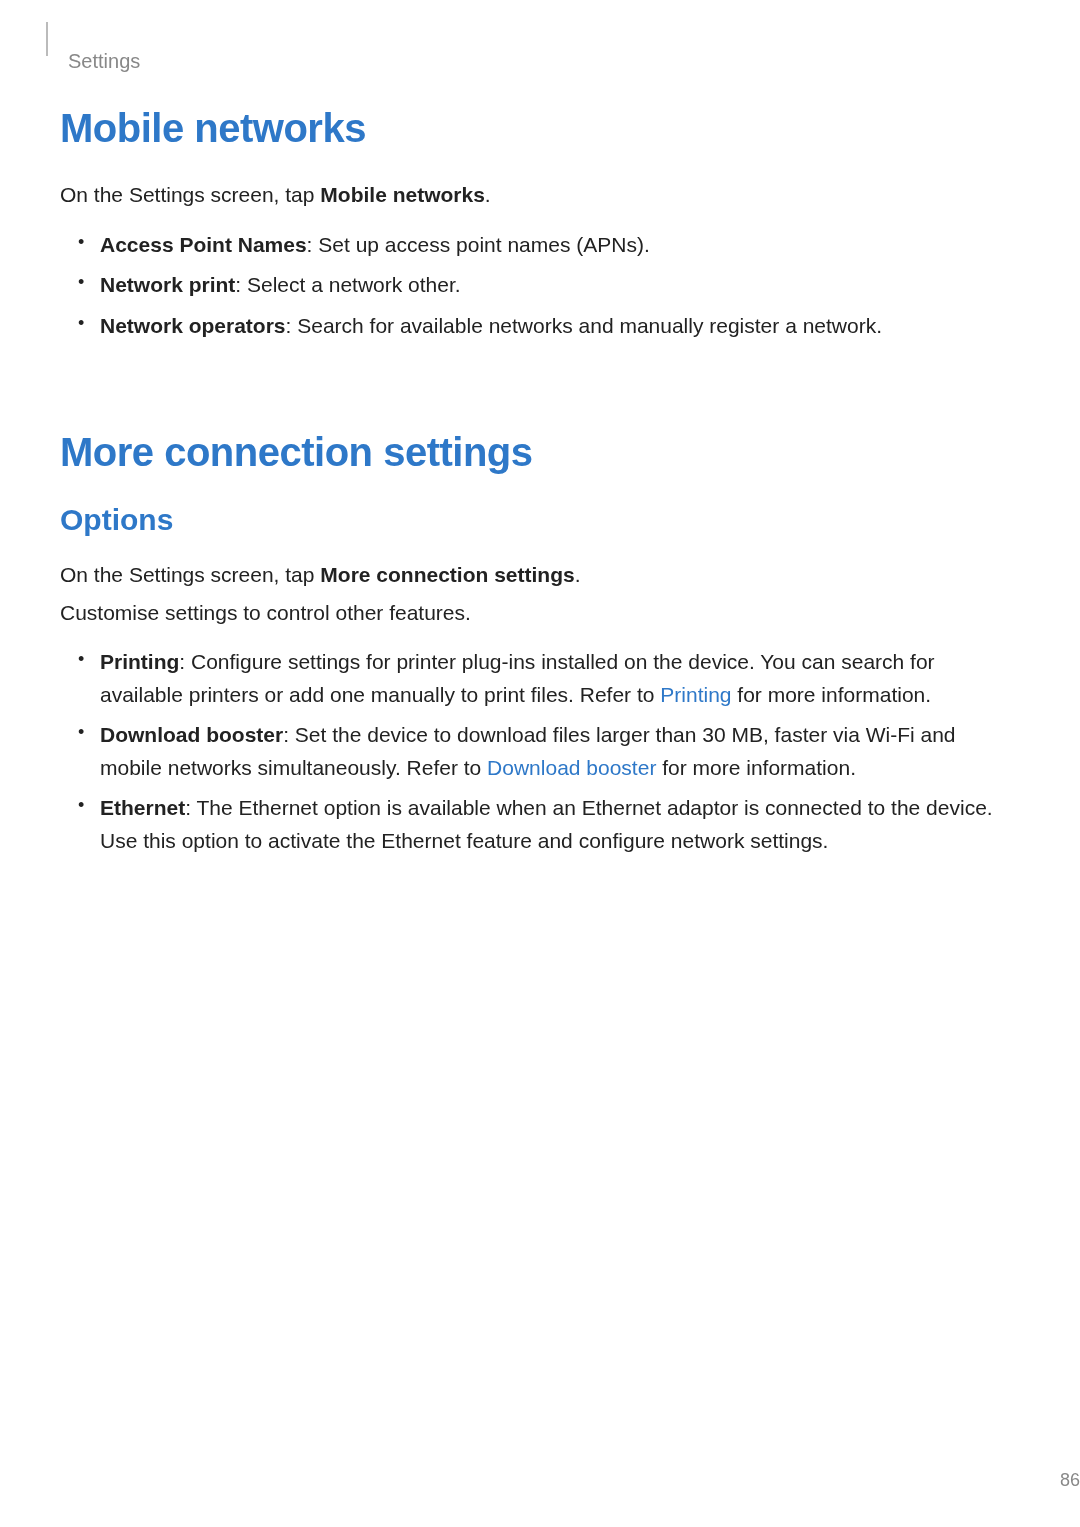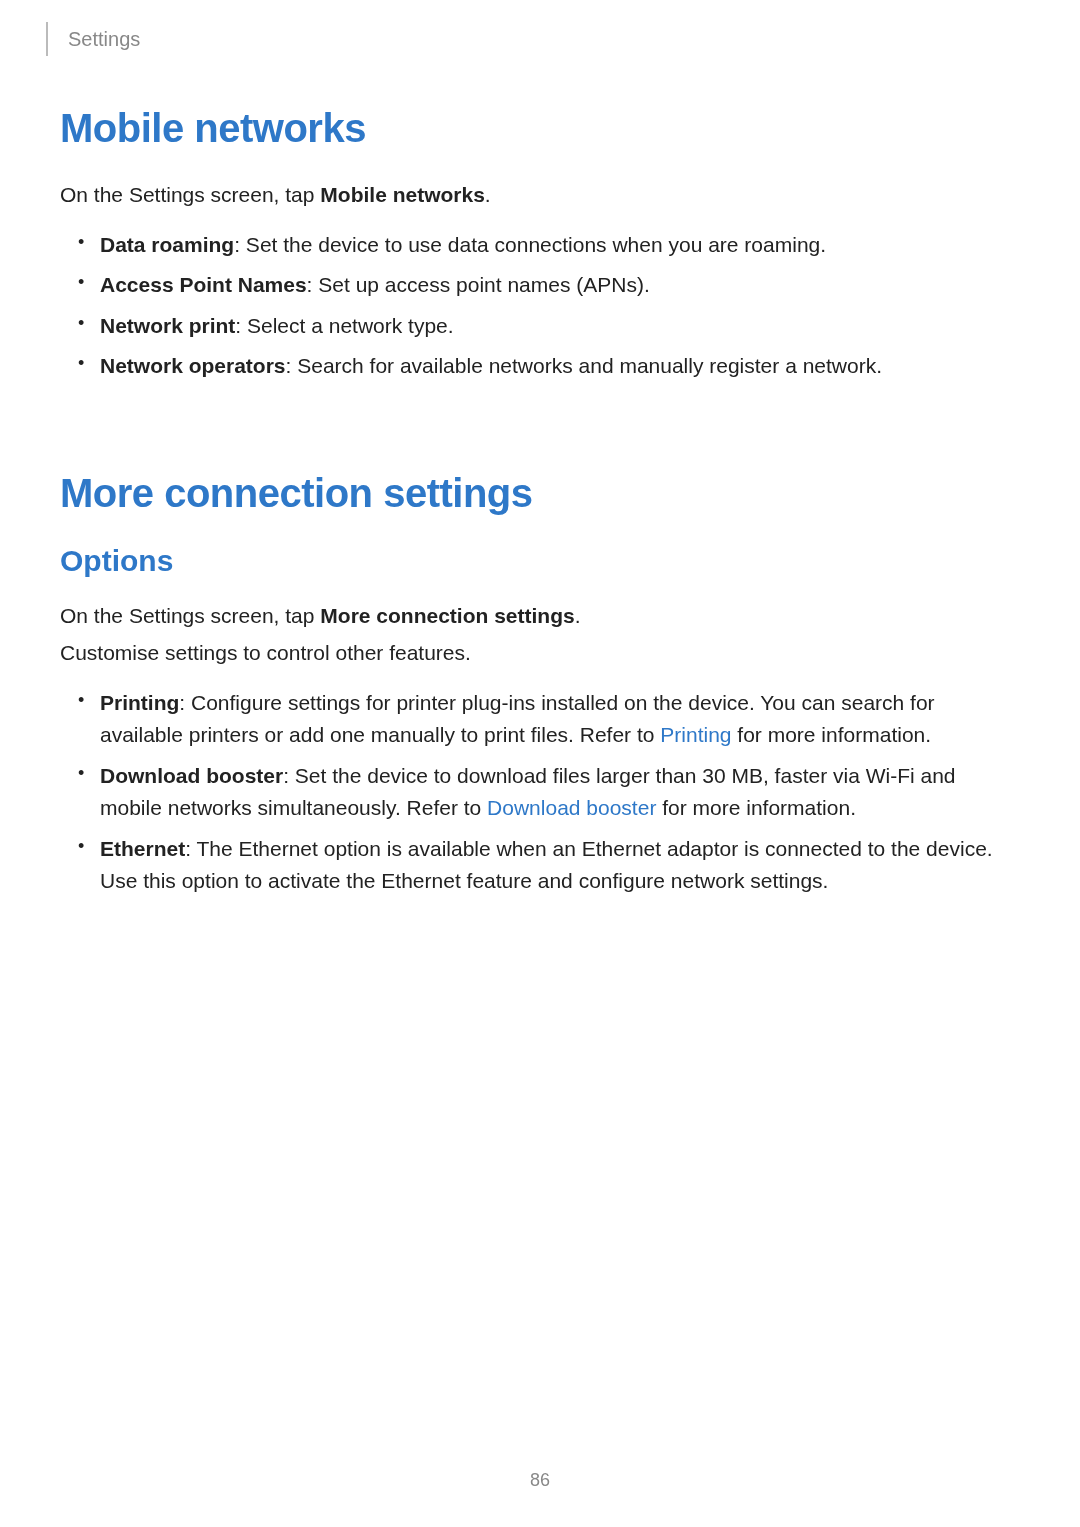--- a/index.html
+++ b/index.html
@@ -19,21 +19,21 @@
       position: absolute;
       left: 46px;
       top: 22px;
       width: 2px;
       height: 34px;
       background: #bbb;
     }
     .header-label {
       position: absolute;
       left: 68px;
-      top: 28px;
+      top: 50px;
       font-size: 20px;
       color: #888;
       font-weight: 400;
     }
     .content {
       position: absolute;
       left: 60px;
       top: 106px;
       right: 68px;
     }
@@ -88,46 +88,43 @@
       height: 42px;
     }
     .link {
       color: #2e78c8;
     }
     .page-number {
       position: absolute;
       bottom: 36px;
       left: 0;
       right: 0;
-      text-align: center;
+      text-align: right;
       font-size: 18px;
       color: #888;
     }
   </style>
 </head>
 <body>
 
 <div class="tab-mark"></div>
 <div class="header-label">Settings</div>
 
 <div class="content">
 
   <div class="h1">Mobile networks</div>
   <div class="body-p">
     <span>On the Settings screen, tap </span><span class="bold">Mobile networks</span><span>.</span>
   </div>
   <div class="bullets">
     <div class="bullet-item">
-      <span class="bold">Data roaming</span><span>: Set the device to use data connections when you are roaming.</span>
-    </div>
-    <div class="bullet-item">
       <span class="bold">Access Point Names</span><span>: Set up access point names (APNs).</span>
     </div>
     <div class="bullet-item">
-      <span class="bold">Network print</span><span>: Select a network type.</span>
+      <span class="bold">Network print</span><span>: Select a network other.</span>
     </div>
     <div class="bullet-item">
       <span class="bold">Network operators</span><span>: Search for available networks and manually register a network.</span>
     </div>
   </div>
 
   <div class="section-gap"></div>
 
   <div class="h1">More connection settings</div>
   <div class="h2">Options</div>

